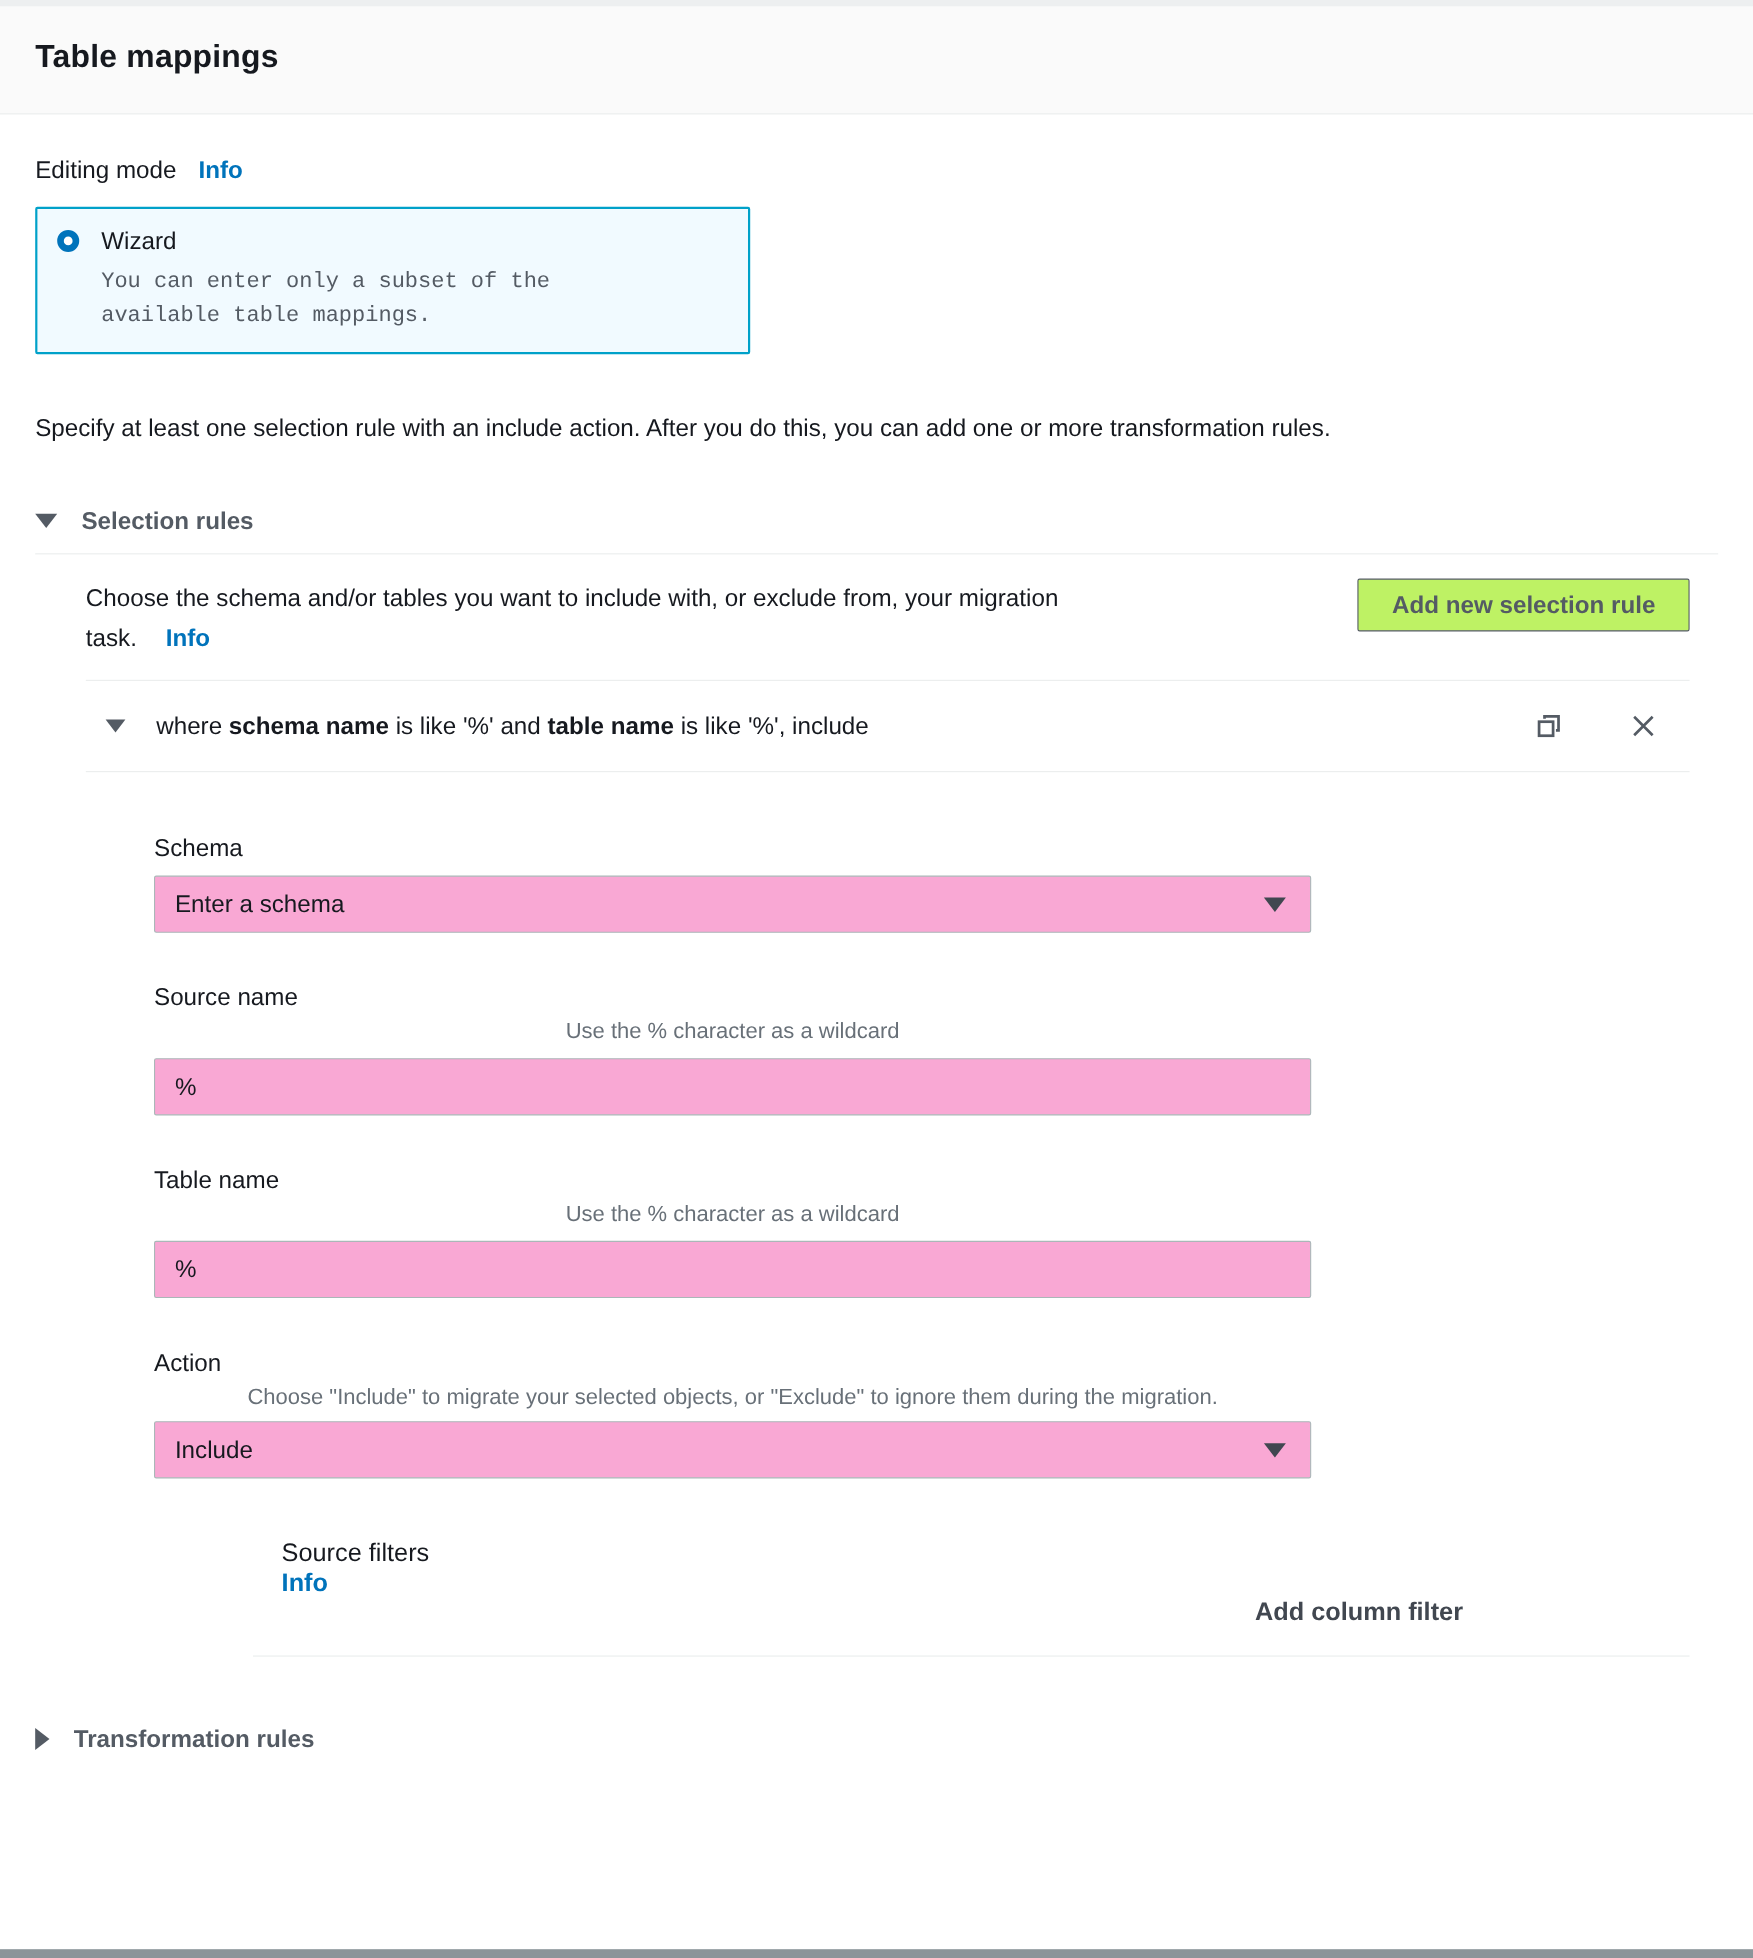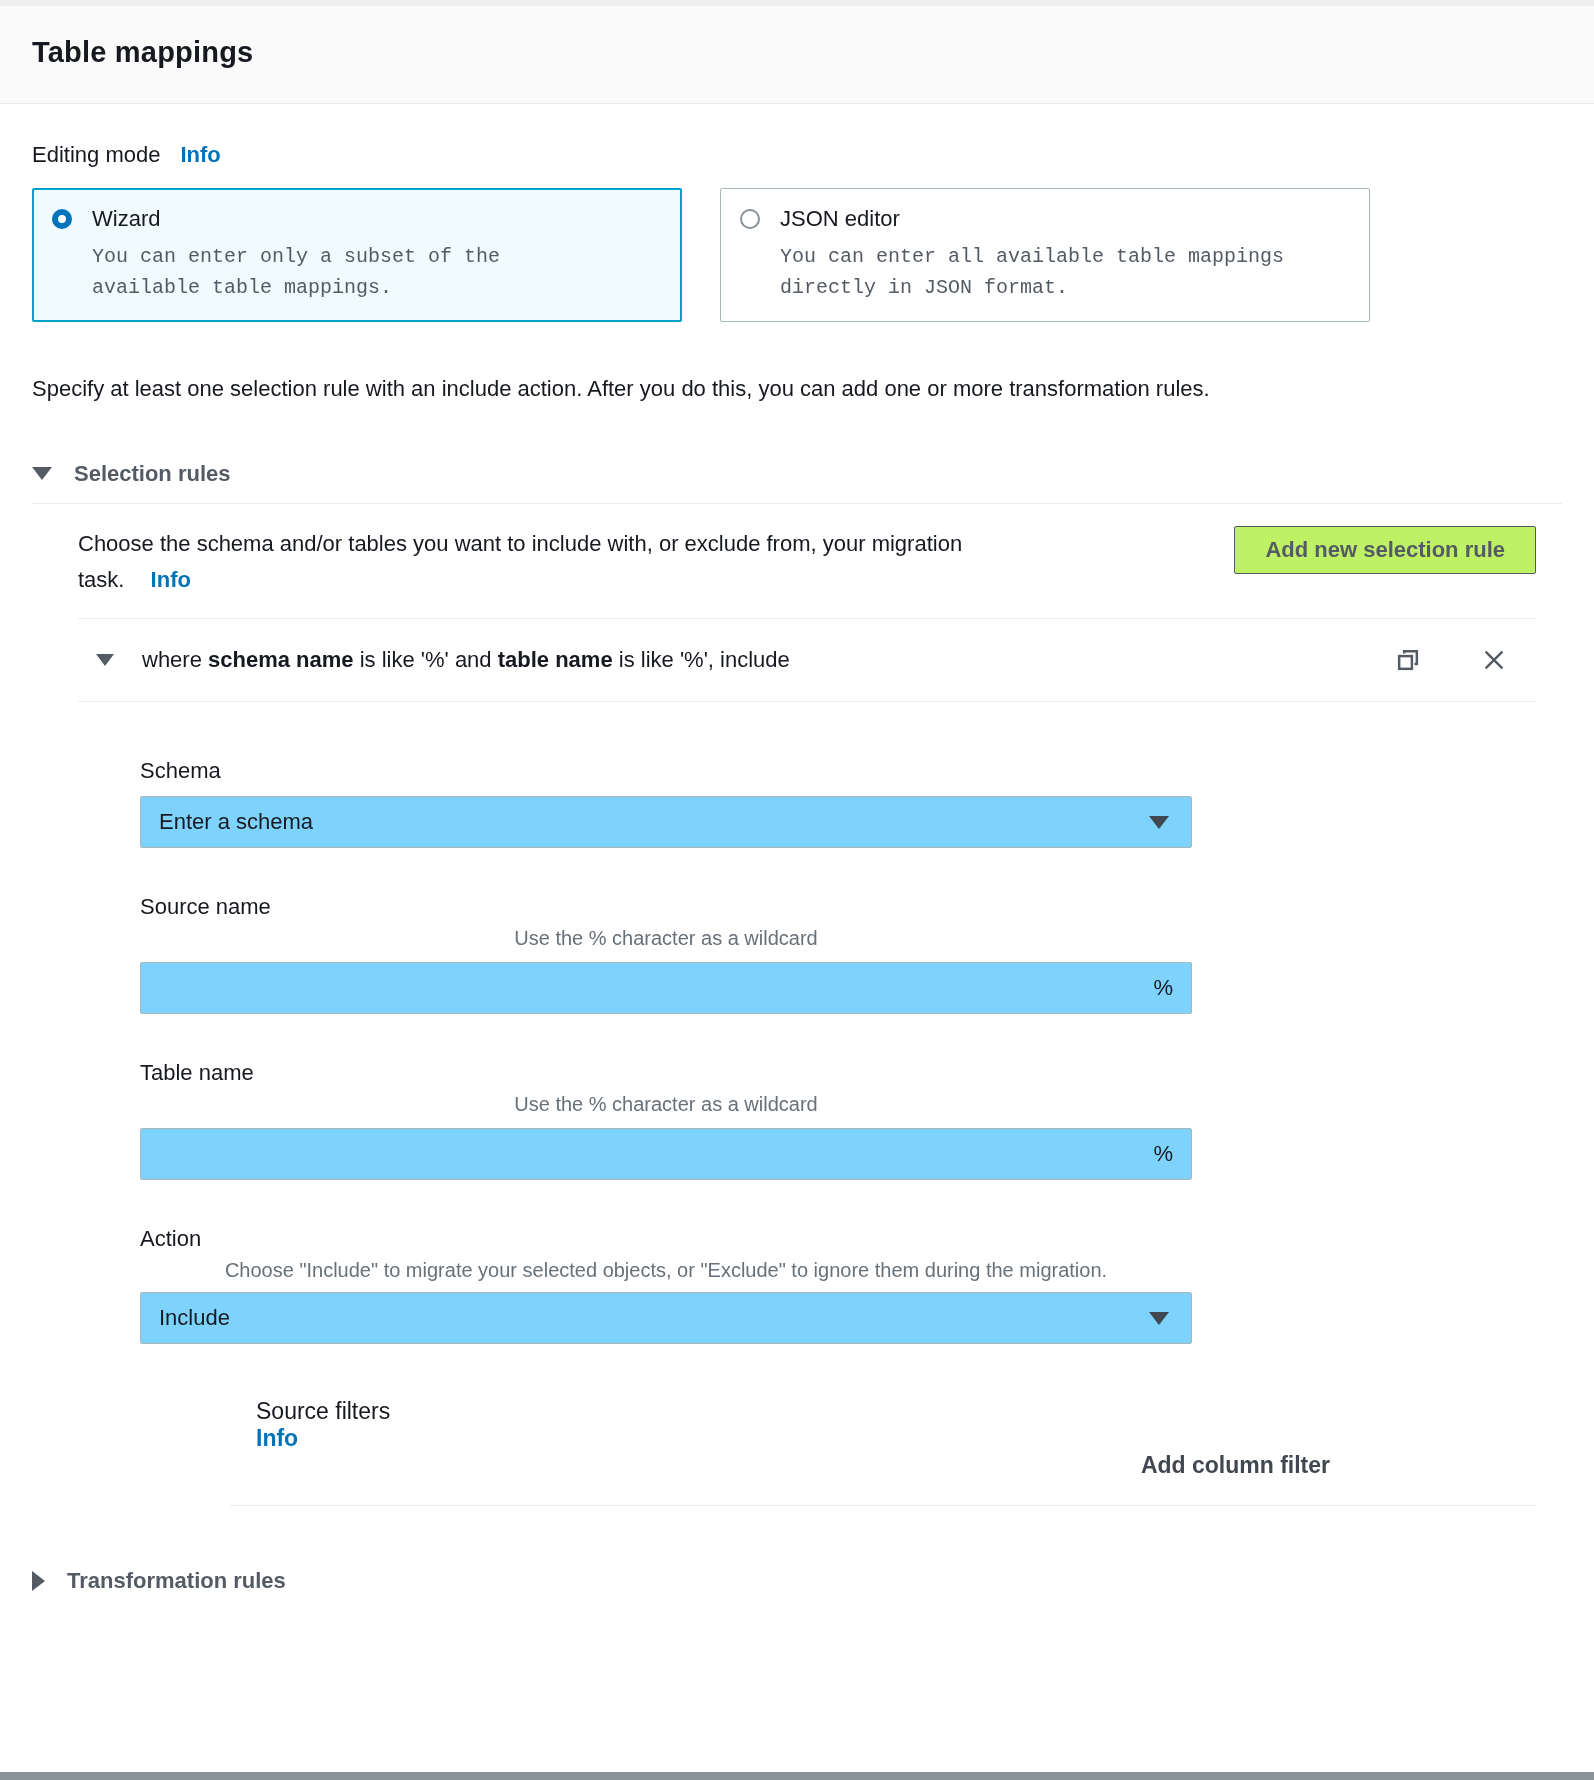--- a/index.html
+++ b/index.html
@@ -67,24 +67,23 @@
   .icon-btn svg{display:block;}
 
   
   .rule-fields{margin:56px 0 0 62px;width:1052px;}
   .field-group{margin-top:0;}
   .field-group + .field-group{margin-top:46px;}
   .field-label{font-size:22px;color:#16191f;}
   .field-helper{margin-top:7px;font-size:20px;color:#687078;text-align:center;}
   .control{
     margin-top:12px;box-sizing:border-box;width:100%;height:52px;
-    border:1px solid #aab7b8;border-radius:2px;background:#7dd3fc;
+    border:1px solid #aab7b8;border-radius:2px;background:#f9a8d4;
     font-size:22px;color:#16191f;padding:0 18px;
     font-family:inherit;
-    text-align:right;
   }
   .select-control{display:flex;align-items:center;justify-content:space-between;cursor:pointer;}
   .select-caret{width:0;height:0;border-left:10px solid transparent;border-right:10px solid transparent;border-top:13px solid #414750;margin-right:4px;}
   input.control{outline:none;}
 
   
   .source-filters{margin:54px 0 0 152px;}
   .source-filters-row{display:flex;align-items:baseline;padding-right:206px;flex-direction:column;}
   .source-filters-label{font-size:23px;color:#16191f;}
   .source-filters .info-link{margin-left:26px;font-size:23px;}
@@ -112,27 +111,20 @@
     <a class="info-link">Info</a>
   </div>
 
   <div class="cards">
     <div class="mode-card selected">
       <div class="card-title-row">
         <span class="radio checked"></span>
         <span class="card-title">Wizard</span>
       </div>
       <div class="card-desc wizard-desc">You can enter only a subset of the available table mappings.</div>
-    </div>
-    <div class="mode-card">
-      <div class="card-title-row">
-        <span class="radio unchecked"></span>
-        <span class="card-title">JSON editor</span>
-      </div>
-      <div class="card-desc json-desc">You can enter all available table mappings directly in JSON format.</div>
     </div>
   </div>
 
   <p class="intro">Specify at least one selection rule with an include action. After you do this, you can add one or more transformation rules.</p>
 
   <section>
     <div class="section-header">
       <span class="caret-down"></span>
       <span class="section-title">Selection rules</span>
     </div>

